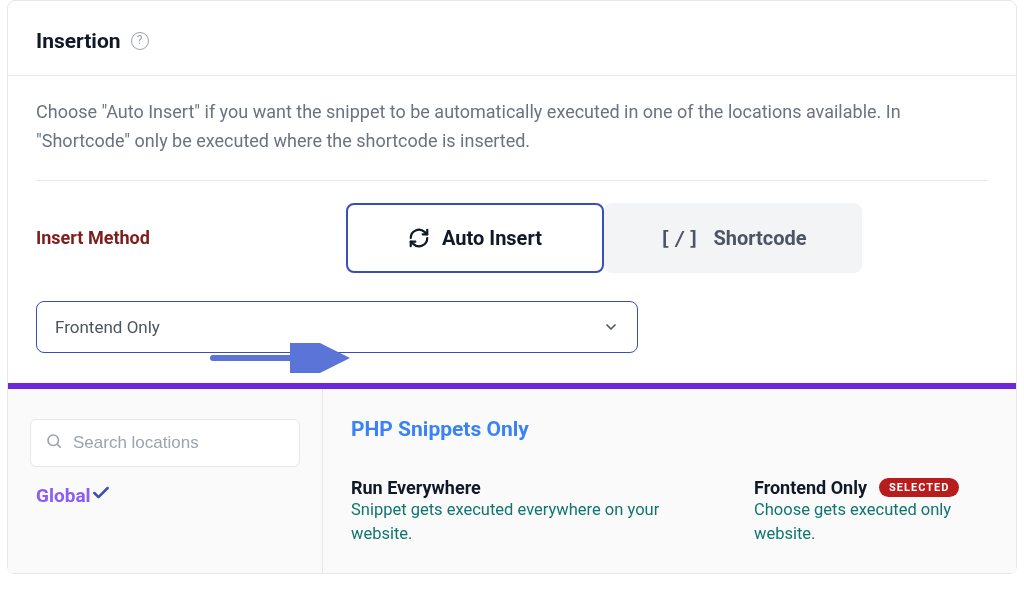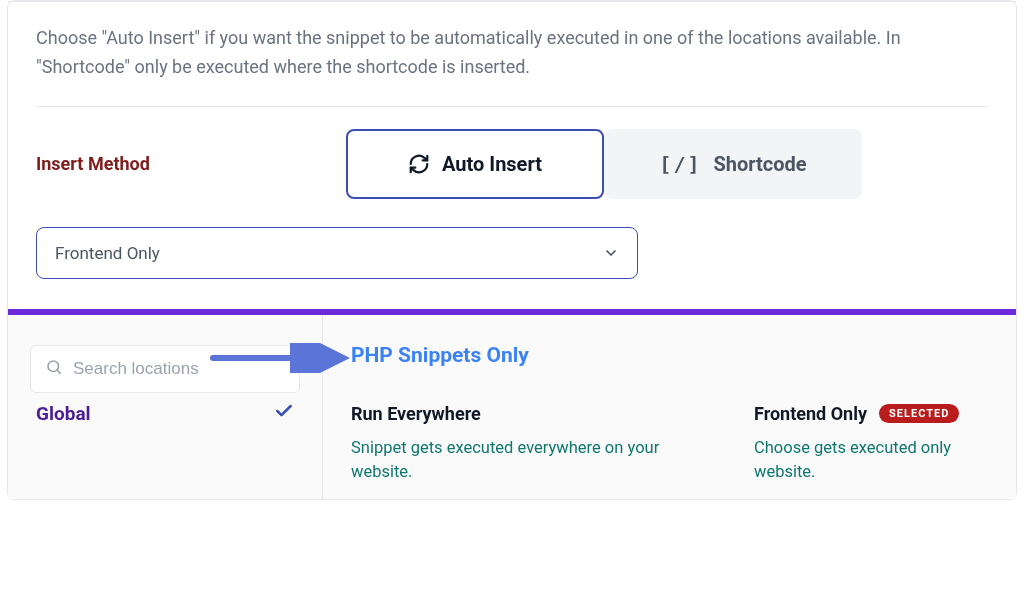--- a/index.html
+++ b/index.html
@@ -159,24 +159,23 @@
     outline: none;
     font-size: 17px;
     background: transparent;
     width: 100%;
     color: #374151;
   }
   .search-box input::placeholder { color: #9ca3af; }
   .cat-item {
     display: flex;
     align-items: center;
-    justify-content: space-between;
-    margin-top: 8px;
+    margin-top: 16px;
     padding: 0 6px;
-    color: #4c1d95;
+    color: #8b5cf6;
     font-weight: 700;
     font-size: 19px;
     cursor: pointer;
   }
   .check-icon { color: #3b4db8; }
   .panel-right {
     flex: 1;
     padding: 28px 28px;
   }
   .panel-title {
@@ -189,21 +188,21 @@
     display: flex;
     gap: 70px;
   }
   .opt {
     max-width: 420px;
   }
   .opt-head {
     display: flex;
     align-items: center;
     gap: 12px;
-    margin-bottom: 12px;
+    margin-bottom: 0;
   }
   .opt-title {
     font-size: 18px;
     font-weight: 700;
     color: #111827;
   }
   .badge {
     background: #b91c1c;
     color: #fff;
     font-size: 11px;
@@ -215,20 +214,24 @@
   .opt-desc {
     color: #0f766e;
     font-size: 16.5px;
     line-height: 1.5;
   }
 </style>
 </head>
 <body>
 
 <div class="card">
+  <div class="card-header">
+    <h2>Insertion</h2>
+    <span class="help-icon">?</span>
+  </div>
   <div class="divider"></div>
 
   <div class="intro">Choose "Auto Insert" if you want the snippet to be automatically executed in one of the locations available. In "Shortcode" only be executed where the shortcode is inserted.</div>
 
   <div class="inner-divider"></div>
 
   <div class="row">
     <div class="row-label">Insert Method</div>
     <div class="method-options">
       <div class="method-btn selected">

